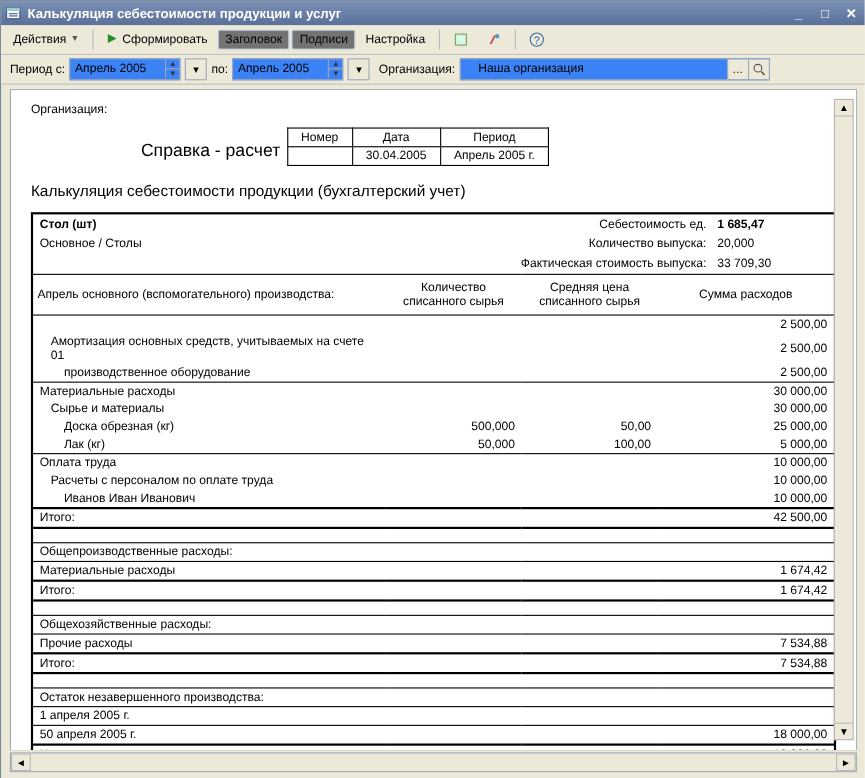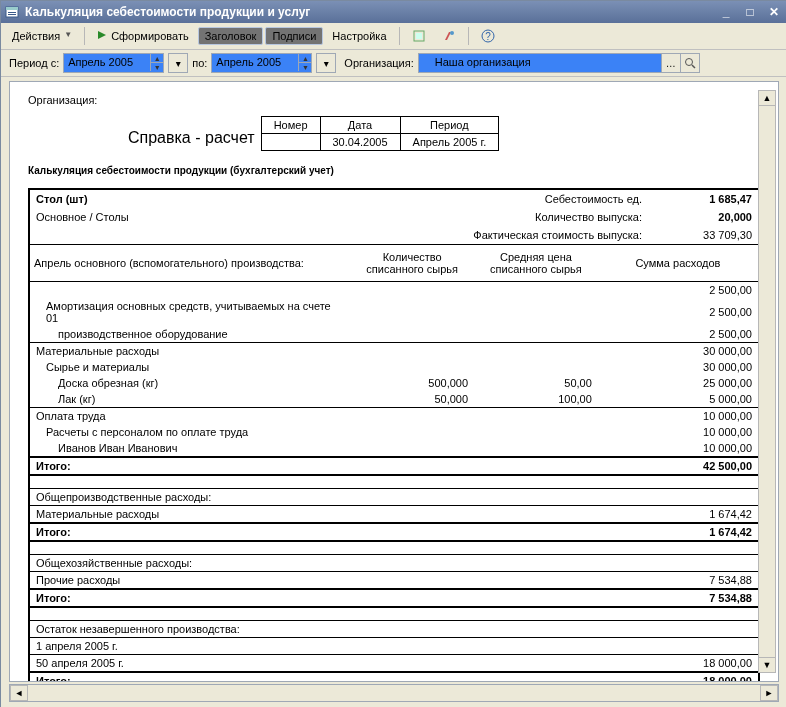--- a/index.html
+++ b/index.html
@@ -20,32 +20,32 @@
   .spin span{height:8px;width:12px;display:flex;align-items:center;justify-content:center;font-size:7px;line-height:7px;color:#333;border-bottom:1px solid #9fa8b5;cursor:pointer}
   .spin span:last-child{border-bottom:none}
   .iconbtn{width:18px;height:18px;border:1px solid #9fa8b5;background:#ece9d8;display:inline-flex;align-items:center;justify-content:center;cursor:pointer;font-size:10px}
   .content-wrap{flex:1;padding:4px 8px 6px 8px;display:flex;flex-direction:column;overflow:hidden}
   .doc{flex:1;background:#fff;border:1px solid #9fa8b5;padding:8px 18px;overflow:auto;position:relative}
   .orgline{margin:4px 0 10px 0}
   .headinfo{display:flex;align-items:flex-end;gap:0;margin-bottom:14px;margin-left:100px}
   .headtitle{font-size:16px;padding-right:6px;padding-bottom:4px}
   .headtable{border-collapse:collapse}
   .headtable td,.headtable th{border:1px solid #000;padding:2px 12px;text-align:center;font-weight:normal;font-size:11px}
-  .reporttitle{font-weight:bold;font-size:10px;margin:6px 0 12px 0}
+  .reporttitle{font-weight:normal;font-size:14px;margin:6px 0 12px 0}
   .reportbox{border:2px solid #000}
   .sumrow{display:flex;padding:3px 6px;align-items:flex-start}
   .sumrow .lcol{width:320px}
   .sumrow .mcol{flex:1;text-align:right;padding-right:10px}
-  .sumrow .rcol{width:100px;text-align:right;font-weight:bold}
+  .sumrow .rcol{width:100px;text-align:left;font-weight:bold}
   .sumrow.first{border-top:none}
   .tbl{width:100%;border-collapse:collapse}
   .tbl td{padding:2px 6px;font-size:11px}
   .tbl .num{text-align:right}
   .tbl tr.groupline td{border-top:1px solid #000}
-  .tbl tr.total td{border-top:2px solid #000;border-bottom:2px solid #000;font-weight:bold}
+  .tbl tr.total td{border-top:2px solid #000;border-bottom:2px solid #000;font-weight:normal}
   .tbl tr.blank td{height:8px}
   .tbl tr.headrow td{border-top:1px solid #000;border-bottom:1px solid #000;text-align:center;padding:6px 4px}
   .tbl tr.headrow td:first-child{text-align:left}
   .indent1{padding-left:16px!important}
   .indent2{padding-left:28px!important}
   .hscroll{height:16px;border:1px solid #9fa8b5;background:#ece9d8;margin-top:2px;display:flex;align-items:center}
   .hscroll .arrow{width:16px;height:14px;background:#ece9d8;border:1px solid #b7b7b7;display:flex;align-items:center;justify-content:center;font-size:9px;cursor:pointer}
   .hscroll .track{flex:1}
   .vscroll{position:absolute;right:2px;top:8px;bottom:8px;width:16px;background:#ece9d8;border:1px solid #b7b7b7;display:flex;flex-direction:column}
   .vscroll .arrow{height:14px;display:flex;align-items:center;justify-content:center;font-size:9px;cursor:pointer;border-bottom:1px solid #b7b7b7}
@@ -176,21 +176,21 @@
 
       <div class="reportbox">
         <div class="sumrow first">
           <div class="lcol"><b>Стол (шт)</b></div>
           <div class="mcol">Себестоимость ед.</div>
           <div class="rcol">1 685,47</div>
         </div>
         <div class="sumrow">
           <div class="lcol">Основное / Столы</div>
           <div class="mcol">Количество выпуска:</div>
-          <div class="rcol" style="font-weight:bold">20,000</div>
+          <div class="rcol" style="font-weight:normal">20,000</div>
         </div>
         <div class="sumrow">
           <div class="lcol"></div>
           <div class="mcol">Фактическая стоимость выпуска:</div>
           <div class="rcol" style="font-weight:normal">33 709,30</div>
         </div>
 
         <table class="tbl">
           <colgroup>
               <col style="width:44%">

